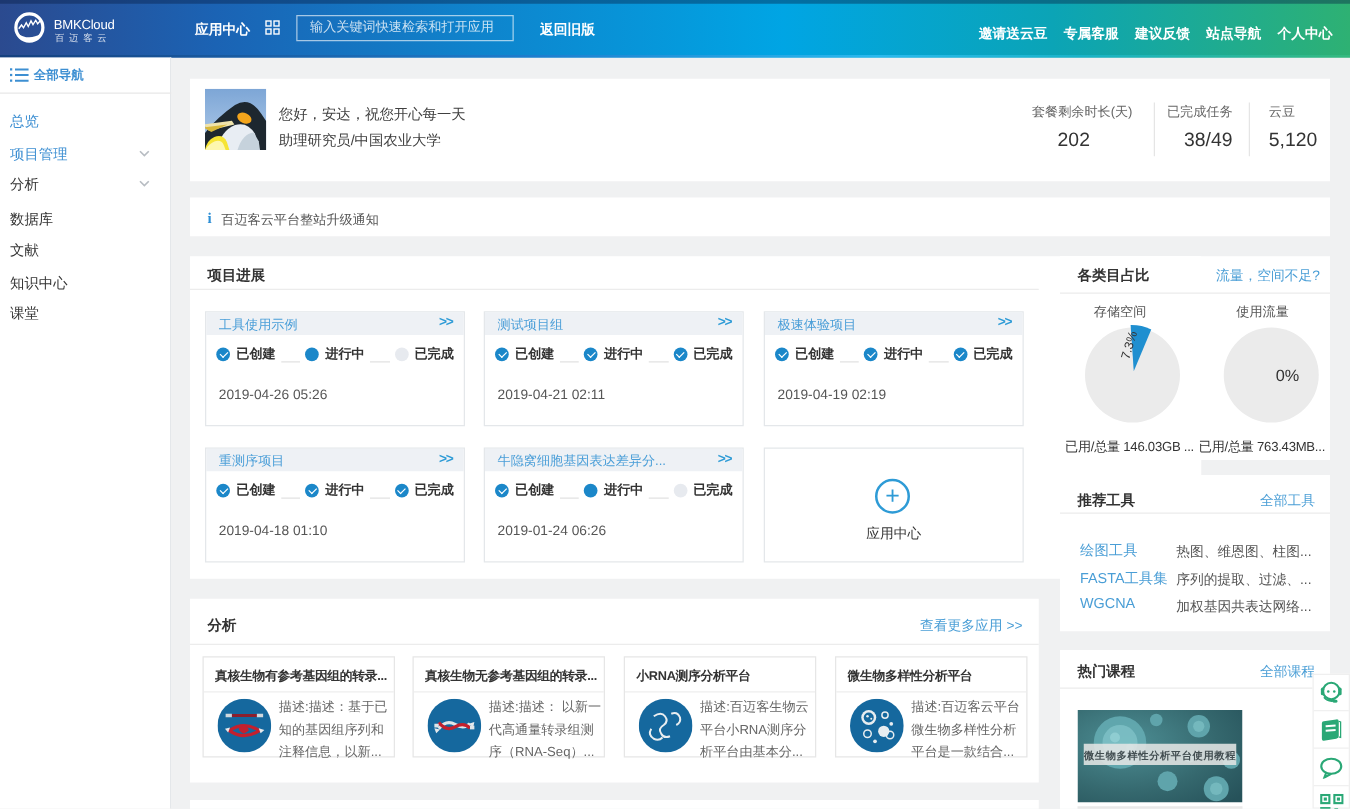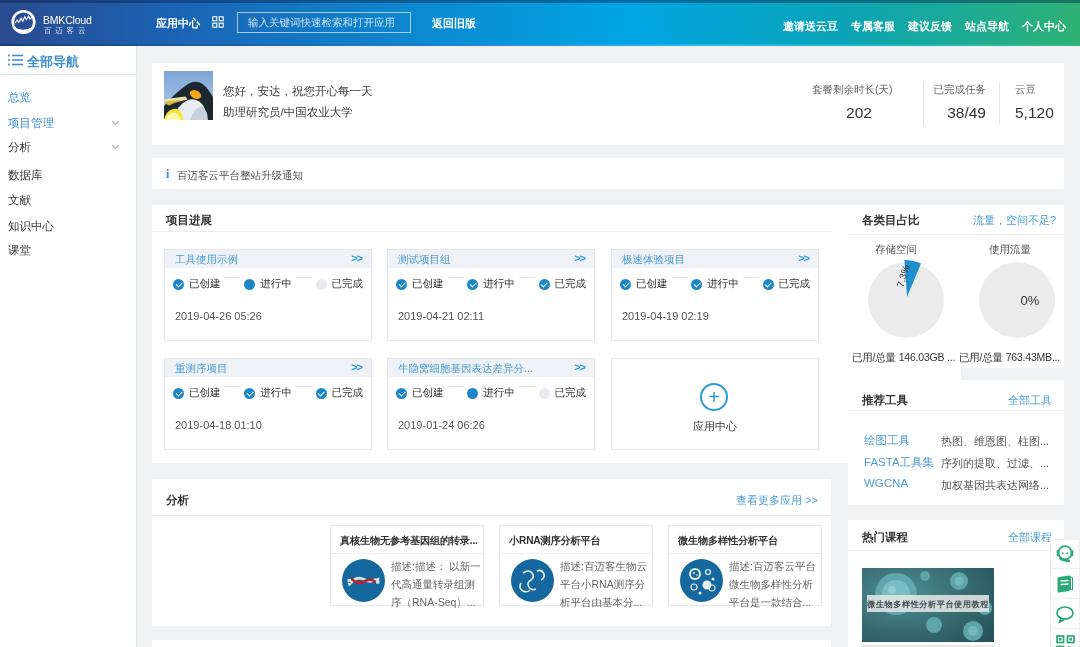--- a/index.html
+++ b/index.html
@@ -16,21 +16,21 @@
 #logo-sub { left:44px; top:26px; color:rgba(255,255,255,.8); font-size:7.5px; letter-spacing:3.8px; }
 .hwhite { color:#fff; font-size:11px; font-weight:bold; }
 #appcenter { left:156px; top:16px;font-family:Liberation Mono, monospace; }
 #searchbox { left:237px; top:12px; width:174px; height:21px; border:1px solid rgba(255,255,255,.62); color:rgba(255,255,255,.78); font-size:10.5px; line-height:19px; padding-left:10px; white-space:nowrap; overflow:hidden; }
 #back-old { left:432px; top:16px; }
 #hmenu { right:14px; top:19px; display:flex; gap:13px; }
 #hmenu span { color:#fff; font-size:11px; font-weight:bold; }
 
 
 #sidebar { left:0; top:46px; width:137px; height:601px; background:#fff; border-right:1px solid #e4e7ea; }
-#nav-all { left:8px; top:53px; color:#3d8fd2; font-size:13px; font-weight:bold; }
+#nav-all { left:8px; top:53px; color:#3d8fd2; font-size:10px; font-weight:bold; }
 #side-div { left:0; top:74px; width:137px; height:1px; background:#e8e8e8; }
 .snav { left:8px; font-size:11.5px; color:#333; }
 .snav.blue { color:#3d8fd2; }
 .chev { left:111px; width:9px; height:6px; }
 
 
 .card { background:#fff; }
 .sec-h { font-size:11.5px; font-weight:bold; color:#333; }
 .blue-link { color:#4a9ed6; font-size:11px; }
 
@@ -49,21 +49,21 @@
 #notice span { position:absolute; left:25px; top:10.5px; font-size:10.5px; color:#555; }
 
 
 #proj { left:152px; top:205px; width:809px; height:258px; }
 #proj-h { left:14px; top:8px; }
 #proj-div { left:0px; top:26px; width:679px; height:1px; background:#ececec; }
 .pcard { position:absolute; width:208px; height:92px; border:1px solid #e4e7ea; background:#fff; }
 .pcard-h { position:absolute; left:0; top:0; width:100%; height:18px; background:#eef1f5; }
 .pcard-t { position:absolute; left:10px; top:3px; font-size:10.5px; color:#4a9ed8; white-space:nowrap; max-width:172px; overflow:hidden; }
 .pcard-m { position:absolute; right:9px; top:2px; font-size:11px; color:#2e9bd6; font-weight:bold; letter-spacing:-1px;}
-.steps { position:absolute; left:8px; right:8px; top:27px; height:13px; display:flex; align-items:flex-start; }
+.steps { position:absolute; left:8px; right:8px; top:27px; height:13px; display:flex; align-items:flex-end;font-weight:bold; }
 .stp { display:flex; align-items:center; }
 .stp span { font-size:10.5px; color:#333; margin-left:5px; }
 .dot { width:11px; height:11px; border-radius:50%; }
 .dot.chk { background:#1b87c9; position:relative; }
 .dot.chk::after { content:""; position:absolute; left:2.5px; top:3px; width:5px; height:2.5px; border-left:1.5px solid #fff; border-bottom:1.5px solid #fff; transform:rotate(-45deg); }
 .dot.cur { background:#1b87c9; }
 .dot.off { background:#e7eaef; }
 .sline { flex:1; height:1px; background:#e2e2e2; margin:0 4px; }
 .pdate { position:absolute; left:10px; top:60px; font-size:11px; color:#555; }
 #create-card { position:absolute; left:459px; top:153px; width:208px; height:92px; border:1px solid #e4e7ea; background:#fff; text-align:center; }
@@ -185,21 +185,21 @@
     <path d="M10 49 Q12 34 24 29 Q34 26 40 36 L43 49 Z" fill="#e8edf3"></path>
     <path d="M26 49 Q30 36 39 35 L43 42 L44 49 Z" fill="#c6d2dc"></path>
     <ellipse cx="31.5" cy="23.5" rx="6" ry="4" fill="#f3a51c" transform="rotate(24 31.5 23.5)"></ellipse>
     <path d="M-1 28.5 L21.5 25.5 L23.5 28.5 L3 33.5 Z" fill="#efe3ac"></path>
     <path d="M-1 31 L18 28.5 L5 34.5 Z" fill="#d8b83b"></path>
     <path d="M0 49 Q1.5 41 7.5 38.5 Q14.5 36 17.5 42.5 L19.5 49 Z" fill="#f6e434"></path>
     <path d="M0 49 Q3 44 8 42 Q13 40.5 15 45 L16.5 49 Z" fill="#fdf7ae"></path>
   </svg>
   <div class="abs" id="greet1">您好，安达，祝您开心每一天</div>
   <div class="abs" id="greet2">助理研究员/中国农业大学</div>
-  <div class="abs stat-lab" style="left:812px;width:94px;white-space:nowrap">套餐剩余时长(天)</div>
+  <div class="abs stat-lab" style="left:812px;width:94px;text-align:right;white-space:nowrap">套餐剩余时长(天)</div>
   <div class="abs stat-val" style="left:812px;width:94px;text-align:center">202</div>
   <div class="abs stat-div" style="left:923px"></div>
   <div class="abs stat-lab" style="left:926px;width:60px;text-align:right">已完成任务</div>
   <div class="abs stat-val" style="left:926px;width:60px;text-align:right">38/49</div>
   <div class="abs stat-div" style="left:999px"></div>
   <div class="abs stat-lab" style="left:1015px;">云豆</div>
   <div class="abs stat-val" style="left:1015px;">5,120</div>
 
   <div class="abs card" id="notice">
       <i>i</i>
@@ -329,20 +329,35 @@
       <div id="plus-circ">+</div>
       <p>应用中心</p>
     </div>
   </div>
 
   <div class="abs card" id="ana">
     <div class="abs sec-h" id="ana-h">分析</div>
     <div class="blue-link" id="ana-link">查看更多应用 &gt;&gt;</div>
     <div class="abs" id="ana-div"></div>
 
+    <div class="acard" style="left:10px">
+      <div class="acard-t">真核生物有参考基因组的转录...</div>
+        <div class="acard-div"></div>
+      <svg class="aicon" viewBox="0 0 43 43">
+        <circle cx="21.5" cy="21.5" r="21.5" fill="#15689e"></circle>
+        <rect x="11" y="12.2" width="21" height="2.4" fill="#8c1f2d"></rect>
+        <rect x="6.5" y="12" width="5" height="2.8" fill="#cfd8de"></rect>
+          <rect x="31.5" y="12" width="5" height="2.8" fill="#cfd8de"></rect>
+        <path d="M9.5 25.5 Q21 17.5 33.5 25.5 Q21 33.5 9.5 25.5 Z" fill="none" stroke="#c3202e" stroke-width="2.6"></path>
+        <path d="M21 21 q4 2 4 4.5 l-4 2.5 q-4 -2 -4 -4.5 Z" fill="#c3202e"></path>
+        <path d="M10 23 l-4 1 2.5 3 z" fill="#e6e9ec"></path>
+          <path d="M33 23.5 l4.5 1.5 -3 2.5 z" fill="#e6e9ec"></path>
+      </svg>
+      <div class="adesc">描述:描述：基于已<br>知的基因组序列和<br>注释信息，以新...</div>
+    </div>
 
     <div class="acard" style="left:347px">
       <div class="acard-t">小RNA测序分析平台</div>
         <div class="acard-div"></div>
       <svg class="aicon" viewBox="0 0 43 43">
         <circle cx="21.5" cy="21.5" r="21.5" fill="#15689e"></circle>
         <path d="M12 14 q6 -4 9 0 q3 4 -1 7 q-5 3 -2 7 q2 4 7 2" stroke="#e8edf0" stroke-width="1.6" fill="none"></path>
         <path d="M10 24 q-3 5 2 8 q4 2 7 -1" stroke="#e8edf0" stroke-width="1.6" fill="none"></path>
         <path d="M26 12 q5 -2 7 3 q1 4 -3 6" stroke="#e8edf0" stroke-width="1.6" fill="none"></path>
       </svg>

